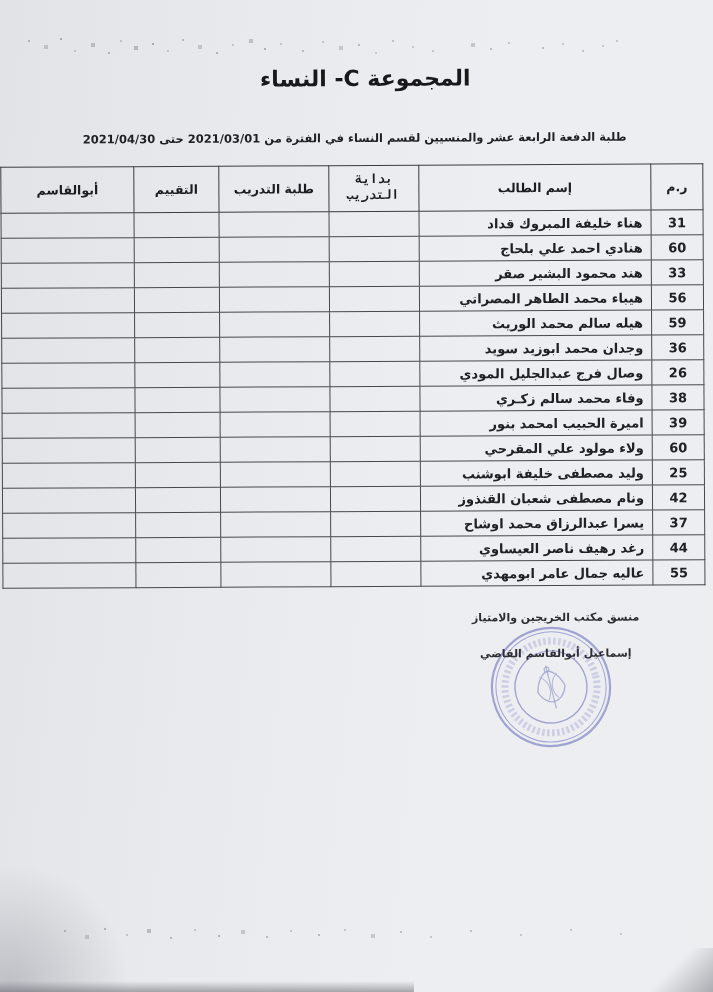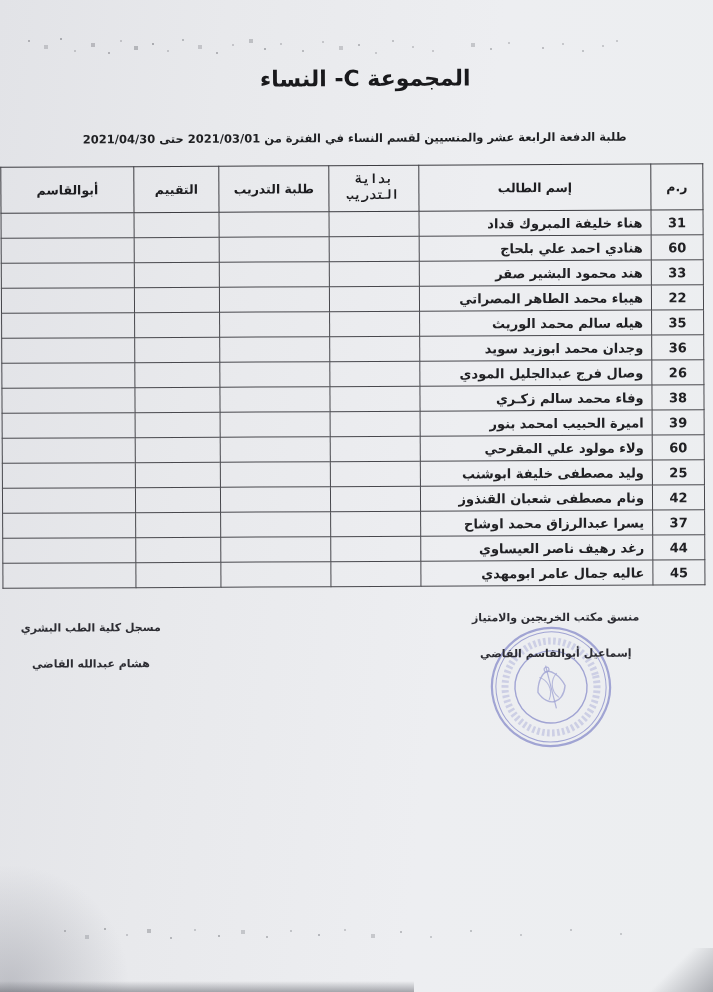--- a/index.html
+++ b/index.html
@@ -150,29 +150,29 @@
     </tr>
     <tr class="body-row">
       <td class="c-no">33</td>
       <td class="c-name">هند محمود البشير صقر</td>
       <td></td>
       <td></td>
       <td></td>
       <td></td>
     </tr>
     <tr class="body-row">
-      <td class="c-no">22</td>
+      <td class="c-no">56</td>
       <td class="c-name">هيباء محمد الطاهر المصراتي</td>
       <td></td>
       <td></td>
       <td></td>
       <td></td>
     </tr>
     <tr class="body-row">
-      <td class="c-no">35</td>
+      <td class="c-no">59</td>
       <td class="c-name">هيله سالم محمد الوريث</td>
       <td></td>
       <td></td>
       <td></td>
       <td></td>
     </tr>
     <tr class="body-row">
       <td class="c-no">36</td>
       <td class="c-name">وجدان محمد ابوزيد سويد</td>
       <td></td>
@@ -238,21 +238,21 @@
     </tr>
     <tr class="body-row">
       <td class="c-no">44</td>
       <td class="c-name">رغد رهيف ناصر العيساوي</td>
       <td></td>
       <td></td>
       <td></td>
       <td></td>
     </tr>
     <tr class="body-row">
-      <td class="c-no">45</td>
+      <td class="c-no">55</td>
       <td class="c-name">عاليه جمال عامر ابومهدي</td>
       <td></td>
       <td></td>
       <td></td>
       <td></td>
     </tr>
   </tbody>
     </table>
 
   <svg class="stamp" viewBox="0 0 128 128">
@@ -266,24 +266,20 @@
       <path d="M55 52c7 4 11 15 4 24M73 52c-7 4-11 15-4 24" stroke-width="1.1" opacity="0.7"></path>
       <circle cx="64" cy="46" r="2.4" stroke-width="1.2" opacity="0.8"></circle>
     </g>
   </svg>
 
   <div class="sig sig-right">
     <div class="sig-title">منسق مكتب الخريجين والامتياز</div>
     <div class="sig-name">إسماعيل أبوالقاسم القاضي</div>
   </div>
 
-  <div class="sig sig-left">
-    <div class="sig-title">مسجل كلية الطب البشري</div>
-    <div class="sig-name">هشام عبدالله القاضي</div>
-  </div>
 
 </div>
 
 <div class="noise noise-top"></div>
 <div class="noise noise-bottom"></div>
 <div class="shade-bl"></div>
 <div class="shade-bottom"></div>
 <div class="shade-br"></div>
 
 </body></html>

